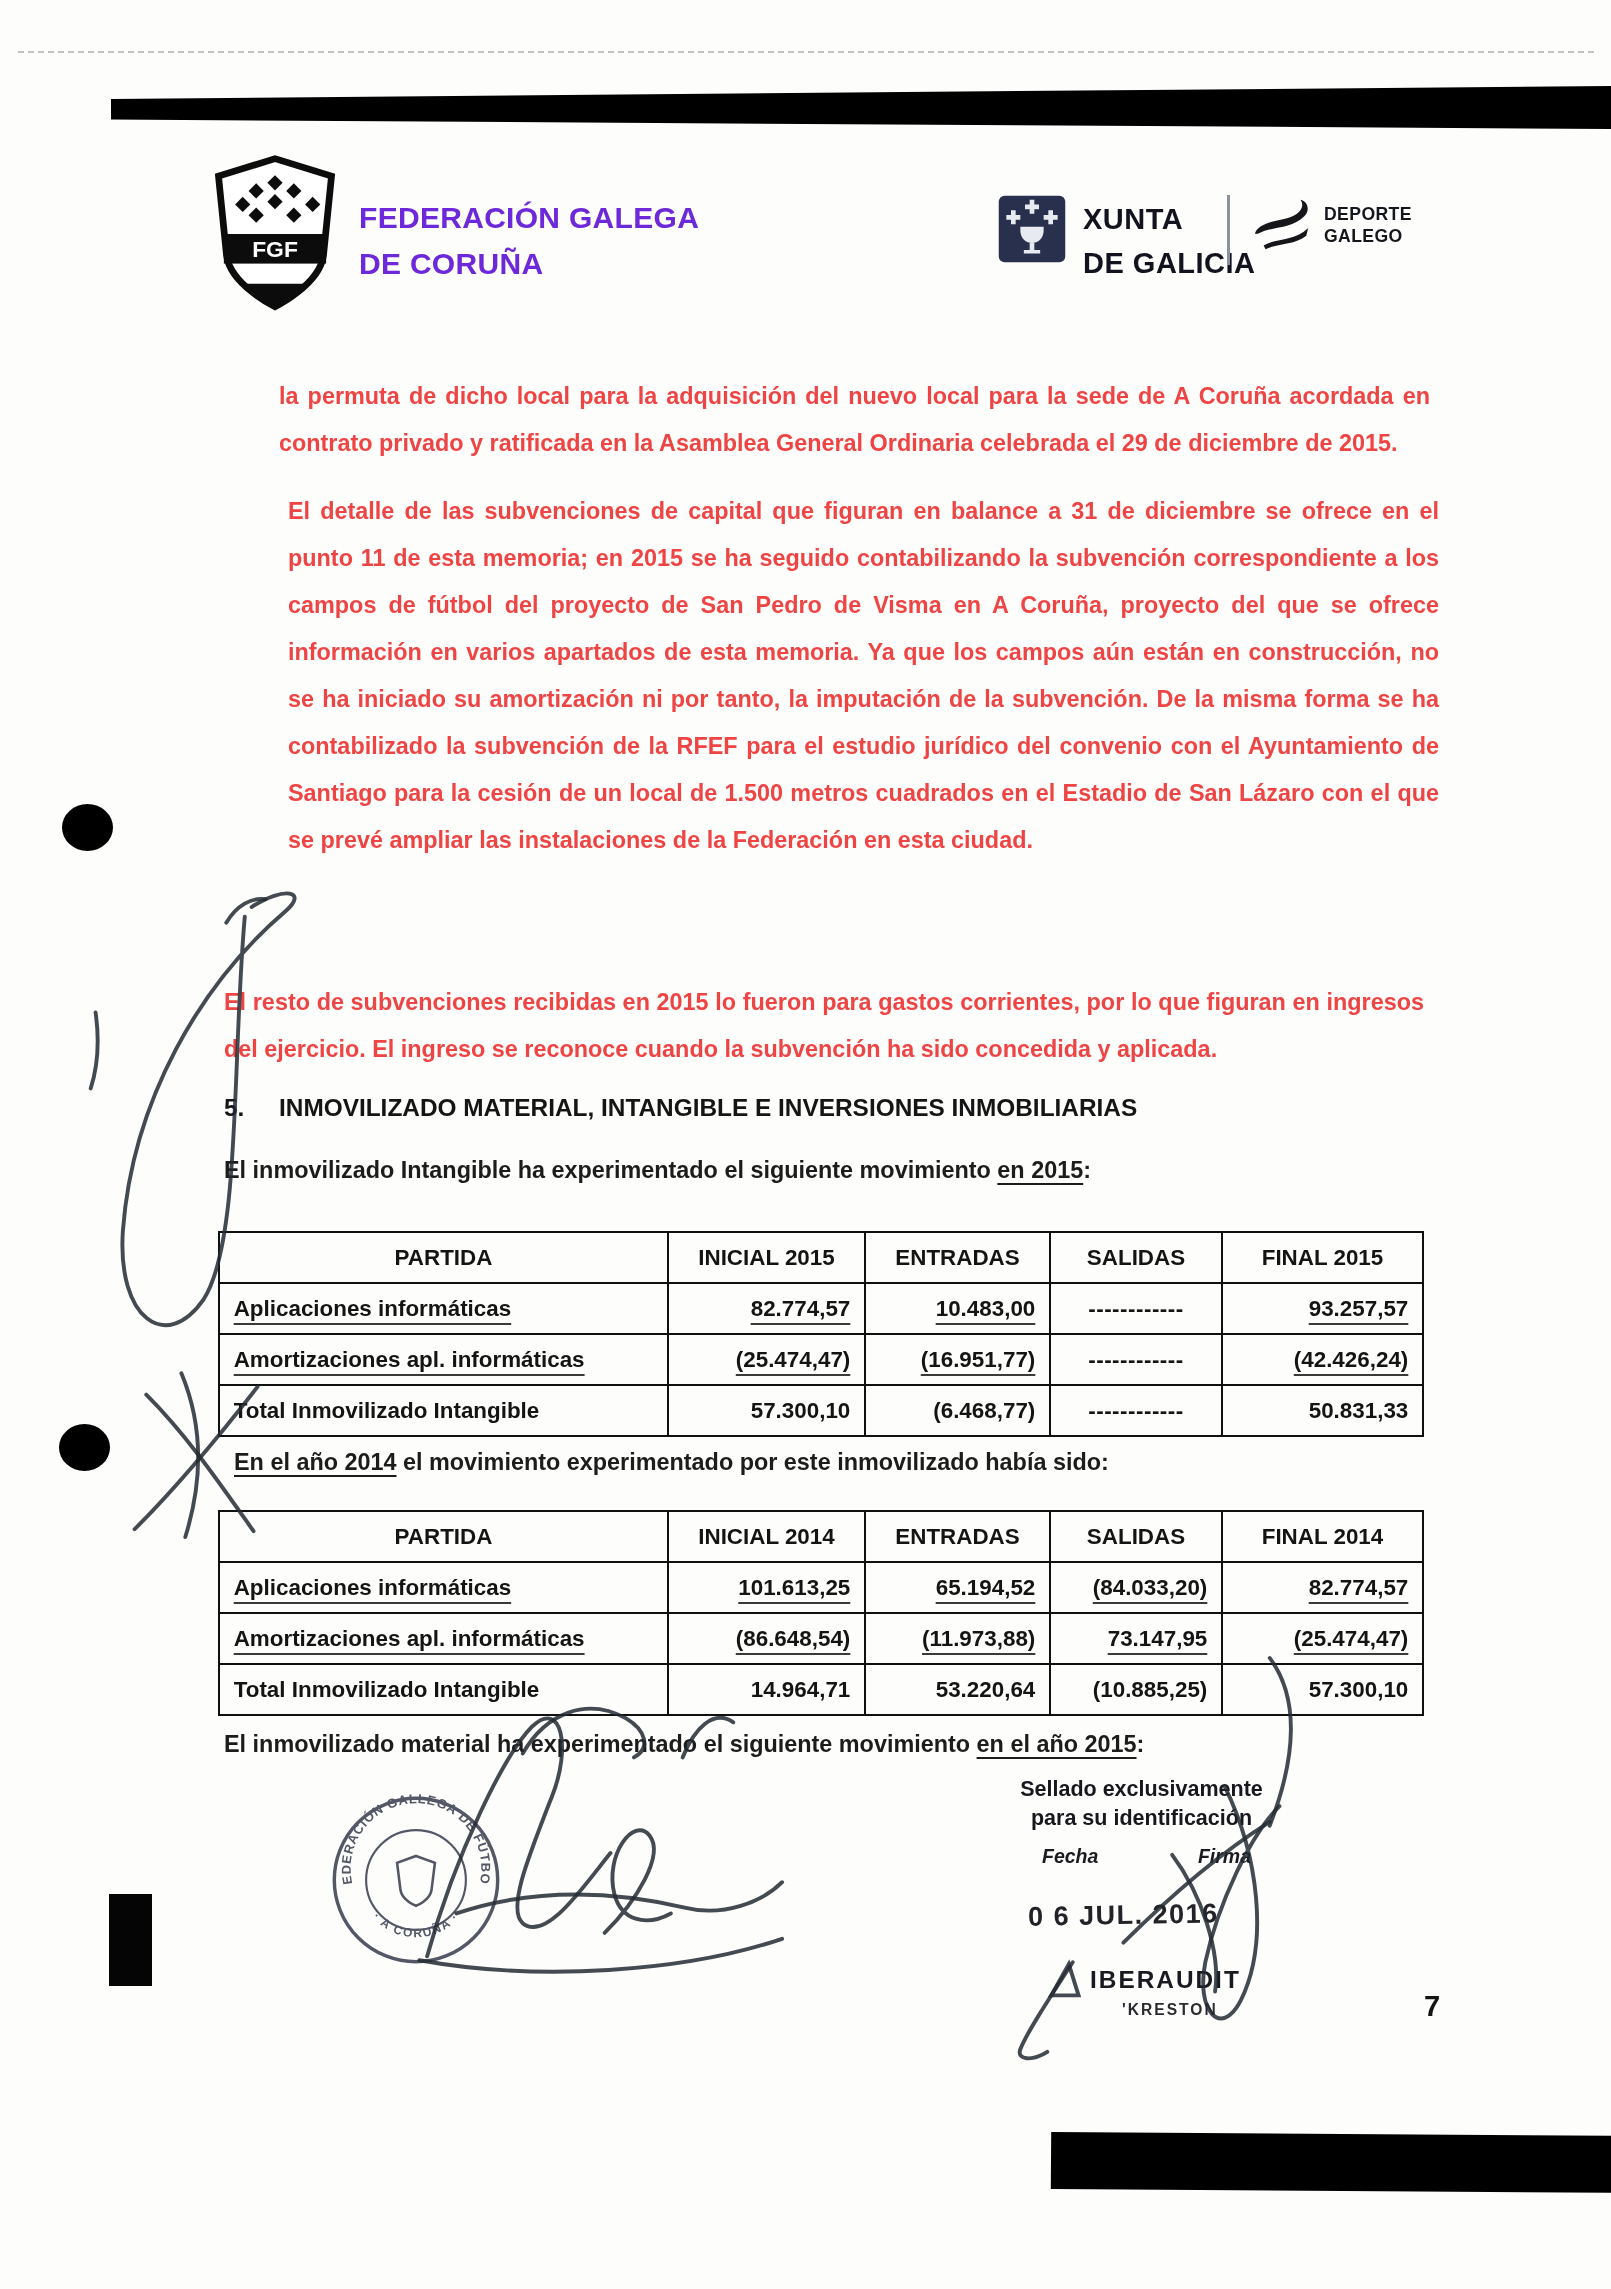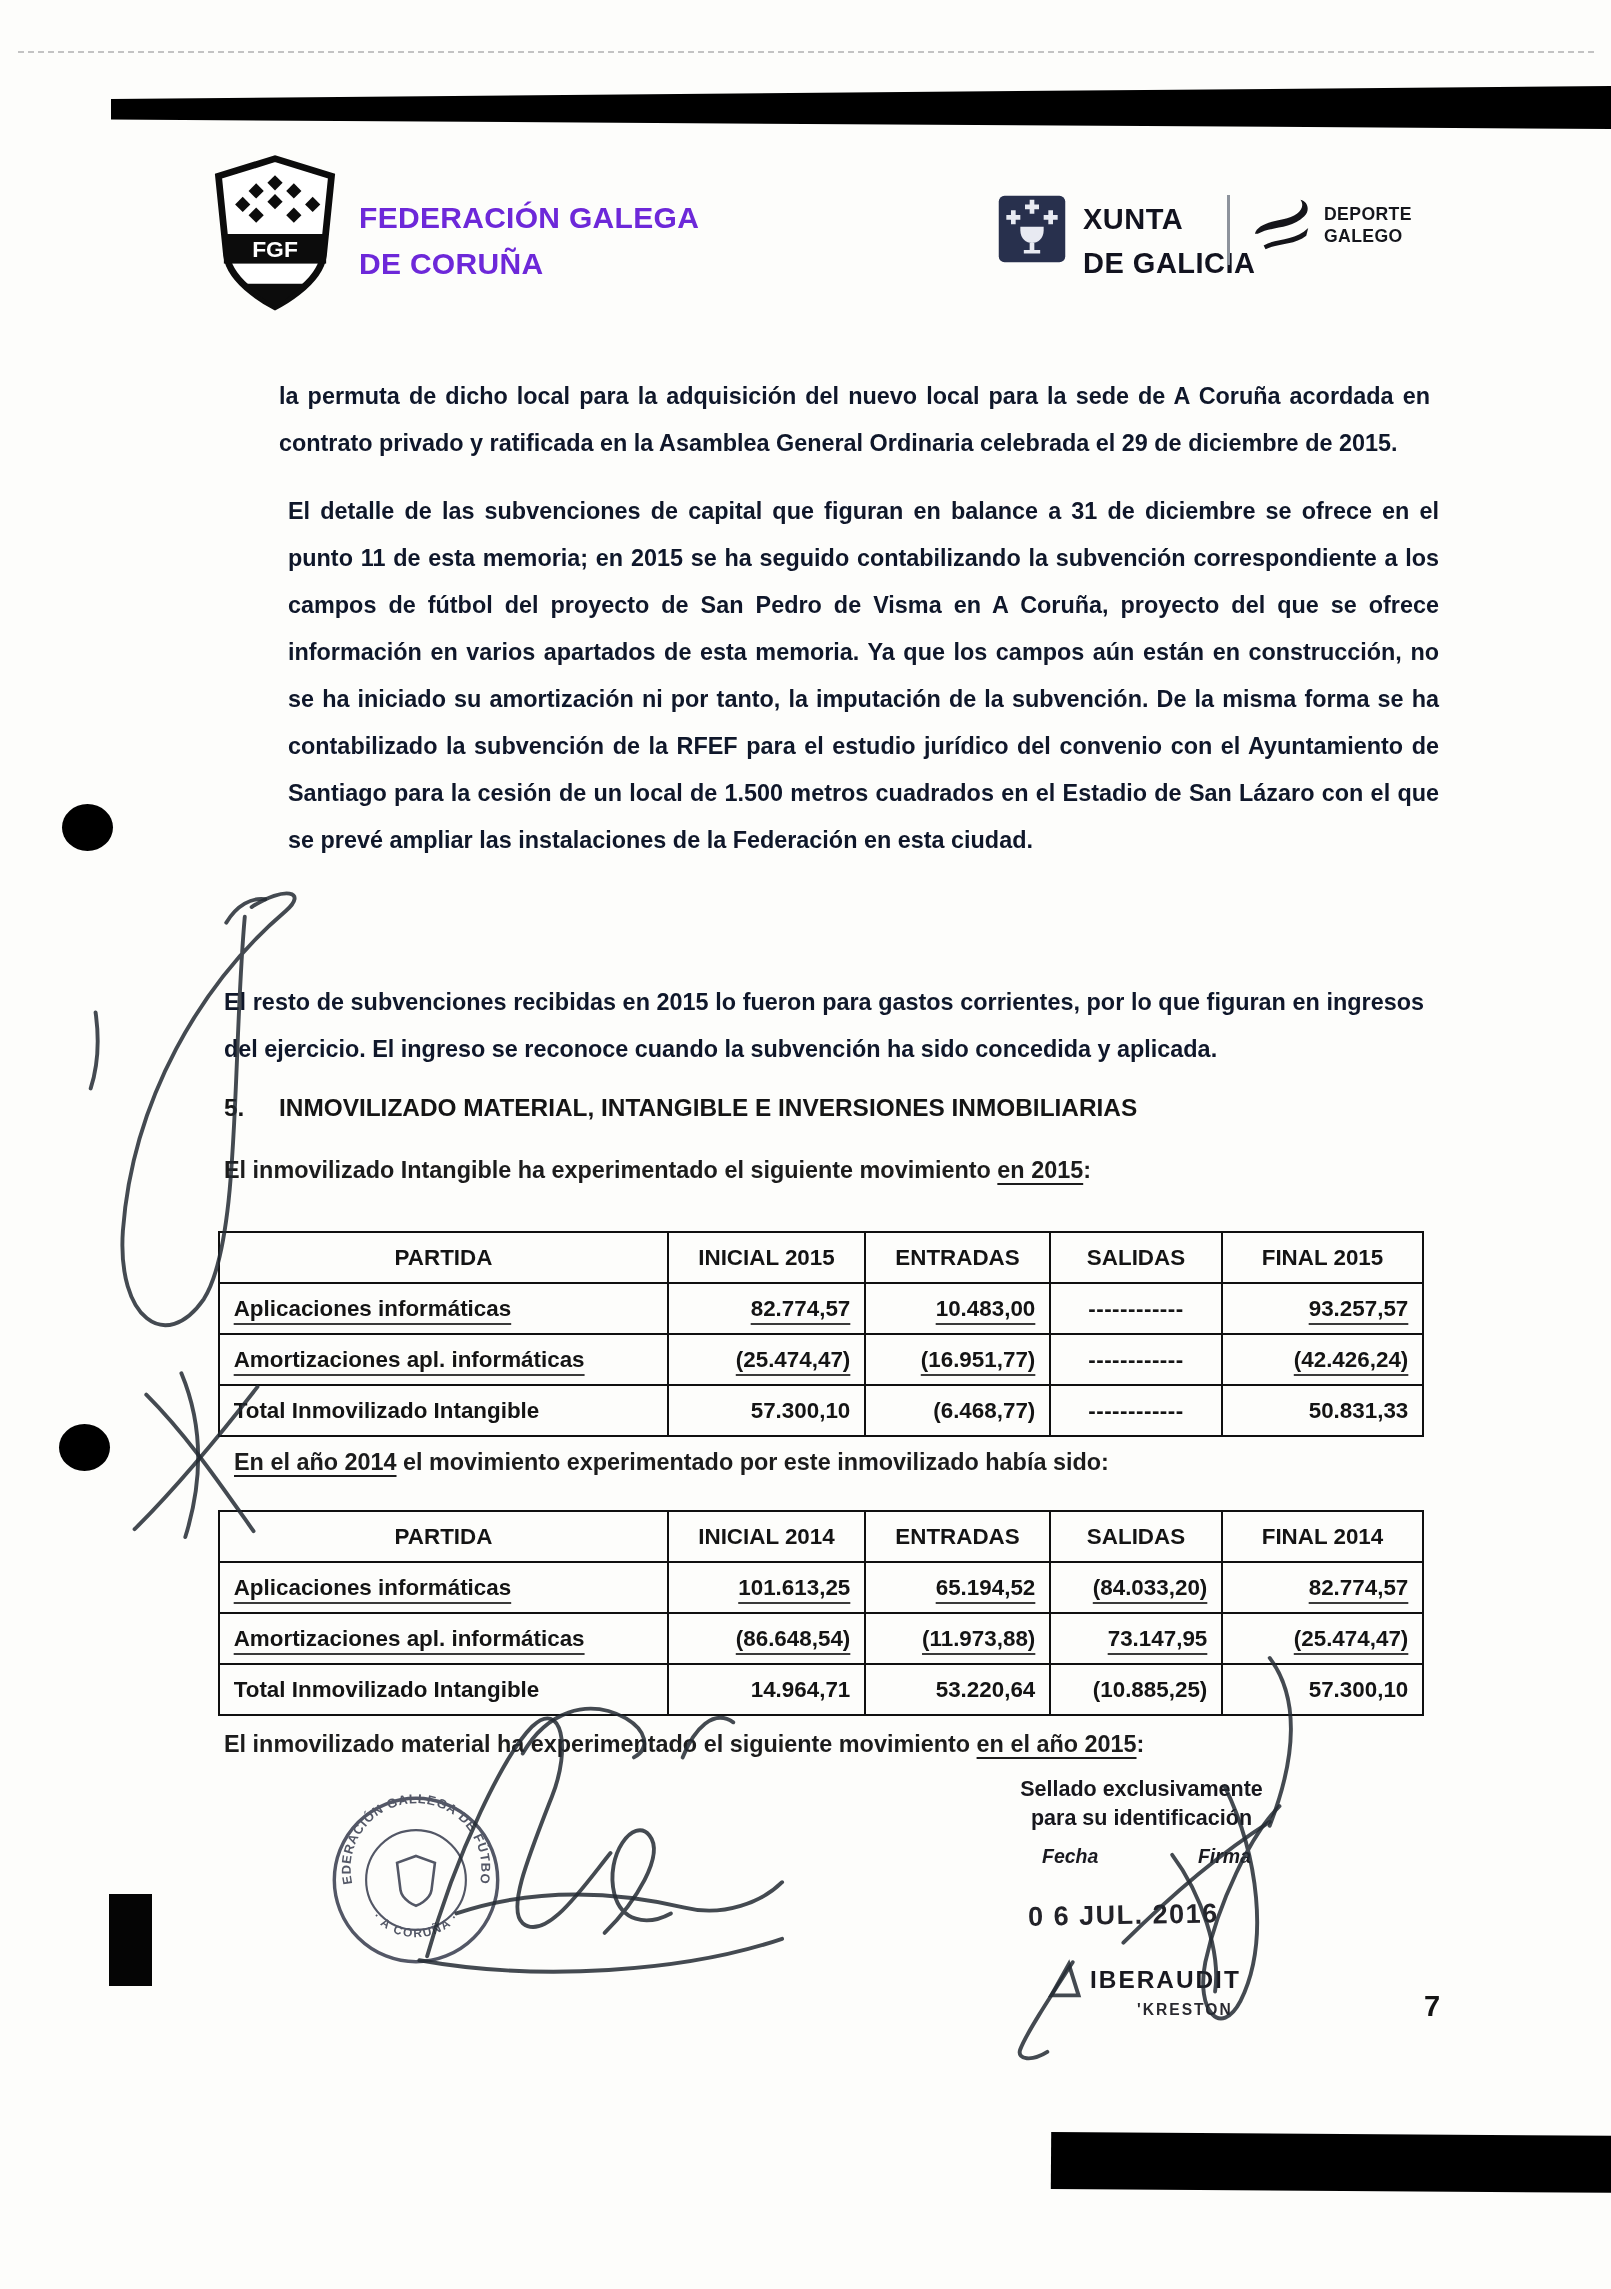--- a/index.html
+++ b/index.html
@@ -23,21 +23,21 @@
   
   .fgf-logo { position:absolute; left:201px; top:152px; width:148px; height:164px; }
   .org-name { position:absolute; left:359px; top:195px; font-size:30px; font-weight:700; color:#6d28d9; line-height:46px; letter-spacing:0.3px; }
   .xunta-emblem { position:absolute; left:997px; top:193px; width:70px; height:72px; }
   .xunta-text { position:absolute; left:1083px; top:197px; font-size:29px; font-weight:700; color:#12131f; line-height:44px; letter-spacing:0.5px; }
   .gov-divider { position:absolute; left:1227px; top:195px; width:2.9px; height:70px; background:#8d939c; }
   .deporte-logo { position:absolute; left:1252px; top:195px; width:62px; height:62px; }
   .deporte-text { position:absolute; left:1324px; top:203px; font-size:17.6px; font-weight:700; color:#15161c; line-height:22.4px; letter-spacing:0.4px; }
 
   
-  .para { position:absolute; font-size:23.4px; line-height:47px; font-weight:600; text-align:justify; color:#0f172a; }
+  .para { position:absolute; font-size:23.4px; line-height:47px; font-weight:600; text-align:justify; color:#ef4444; }
   .p1 { left:279px; top:373px; width:1151px; }
   .p2 { left:288px; top:488px; width:1151px; }
   .p3 { left:224px; top:979px; width:1200px; }
 
   .section-head { position:absolute; left:224px; top:1094px; width:1200px; font-size:24.4px; font-weight:700; display:flex; color:#151515; }
   .section-num { width:55px; flex:0 0 55px; }
 
   .intro-line { position:absolute; font-size:23.4px; font-weight:600; color:#1c1c1c; }
   .i2015 { left:224px; top:1157px; }
   .i2014 { left:234px; top:1449px; }
@@ -54,21 +54,21 @@
   .mov-table td.u { text-decoration:underline; text-underline-offset:6.8px; text-decoration-thickness:1.5px; text-decoration-color:#3a3a3a; }
   .mov-table td.dash { text-align:center; font-weight:700; letter-spacing:0.5px; }
   .mov-table tr.total td { font-weight:700; }
 
   
   .round-stamp { position:absolute; left:330px; top:1794px; width:172px; height:172px; opacity:0.88; }
   .sellado { position:absolute; left:995px; top:1775px; width:293px; text-align:center; font-size:21.5px; font-weight:600; line-height:29px; color:#17171d; }
   .fecha-firma { position:absolute; left:1042px; top:1845px; width:209px; display:flex; justify-content:space-between; font-size:19.5px; font-style:italic; font-weight:700; color:#1a1a20; }
   .date-stamp { position:absolute; left:1028px; top:1900px; font-size:27px; font-weight:700; letter-spacing:1.5px; color:#222228; transform:rotate(-1deg); }
   .auditor { position:absolute; left:1090px; top:1966px; font-size:24.4px; font-weight:700; letter-spacing:2px; color:#191920; }
-  .auditor-sub { position:absolute; left:1122px; top:2001px; font-size:15.6px; font-weight:600; letter-spacing:2px; color:#2a2a30;margin-left:15px; }
+  .auditor-sub { position:absolute; left:1122px; top:2001px; font-size:15.6px; font-weight:600; letter-spacing:2px; color:#2a2a30; }
   .page-number { position:absolute; left:1424px; top:1990px; font-size:29px; font-weight:600; color:#141414; }
 
   
   .footer { position:absolute; right:133px; top:2052px; text-align:right; color:#121212; }
   .footer .address { font-size:20.5px; font-weight:600; }
   .footer .website { font-size:22.4px; font-weight:700; margin-top:7.8px; }
 
   
   .ink-overlay { position:absolute; inset:0; width:1611px; height:2290px; pointer-events:none; }
   .ink-overlay path { fill:none; stroke:#232a33; stroke-width:4; stroke-linecap:round; opacity:0.85; }

